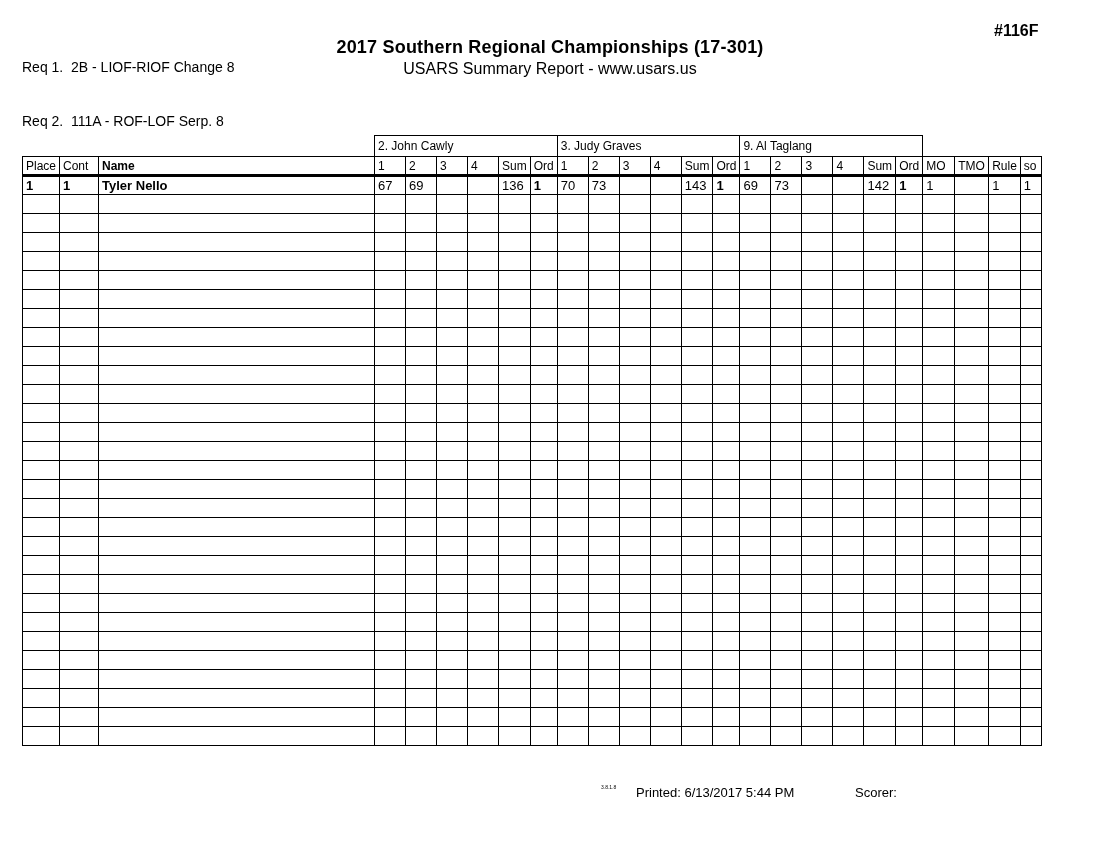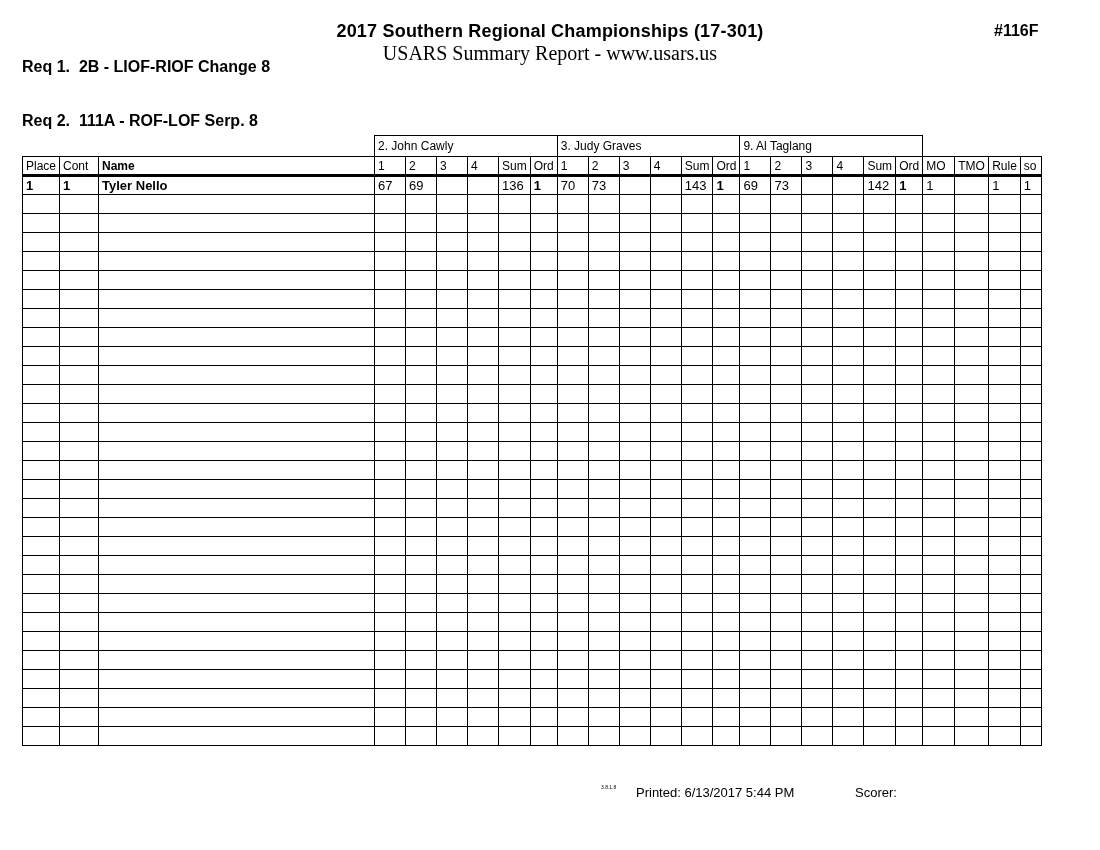--- a/index.html
+++ b/index.html
@@ -5,26 +5,26 @@
   * { box-sizing: border-box; }
   html, body { margin: 0; padding: 0; }
   body {
     width: 1100px; height: 850px;
     background: #ffffff; color: #000000;
     font-family: "Liberation Sans", sans-serif;
     position: relative; overflow: hidden;
   }
 
   
-  .req-block { position: absolute; left: 22px; top: 22px; font-size: 16px; line-height: 18px; white-space: pre; font-weight: bold; }
+  .req-block { position: absolute; left: 22px; top: 22px; font-size: 14px; line-height: 18px; white-space: pre; }
   .header-center { position: absolute; left: 0; top: 20px; width: 100%; text-align: center; }
-  .title-main  { font-size: 18px; font-weight: bold; line-height: 22px; letter-spacing: 0.2px; }
+  .title-main  { font-size: 18px; font-weight: bold; line-height: 22px; letter-spacing: 0.2px; margin-top: 16px; }
   .title-loc   { font-size: 15px; line-height: 20px; }
   .title-event { font-size: 19px; font-weight: bold; line-height: 24px; }
-  .title-report{ font-size: 20px; line-height: 22px; font-family: Liberation Serif, serif; }
+  .title-report{ font-size: 16px; line-height: 22px; }
   .event-number { position: absolute; left: 962px; top: 22px; font-size: 16px; font-weight: bold; margin-left: 32px; }
 
   
   .table-wrap { position: absolute; left: 22px; top: 135px; }
   table.report-table { border-collapse: collapse; table-layout: fixed; }
   table.report-table td {
     border: 1px solid #000;
     height: 19px;
     font-size: 12px;
     line-height: 14px;

